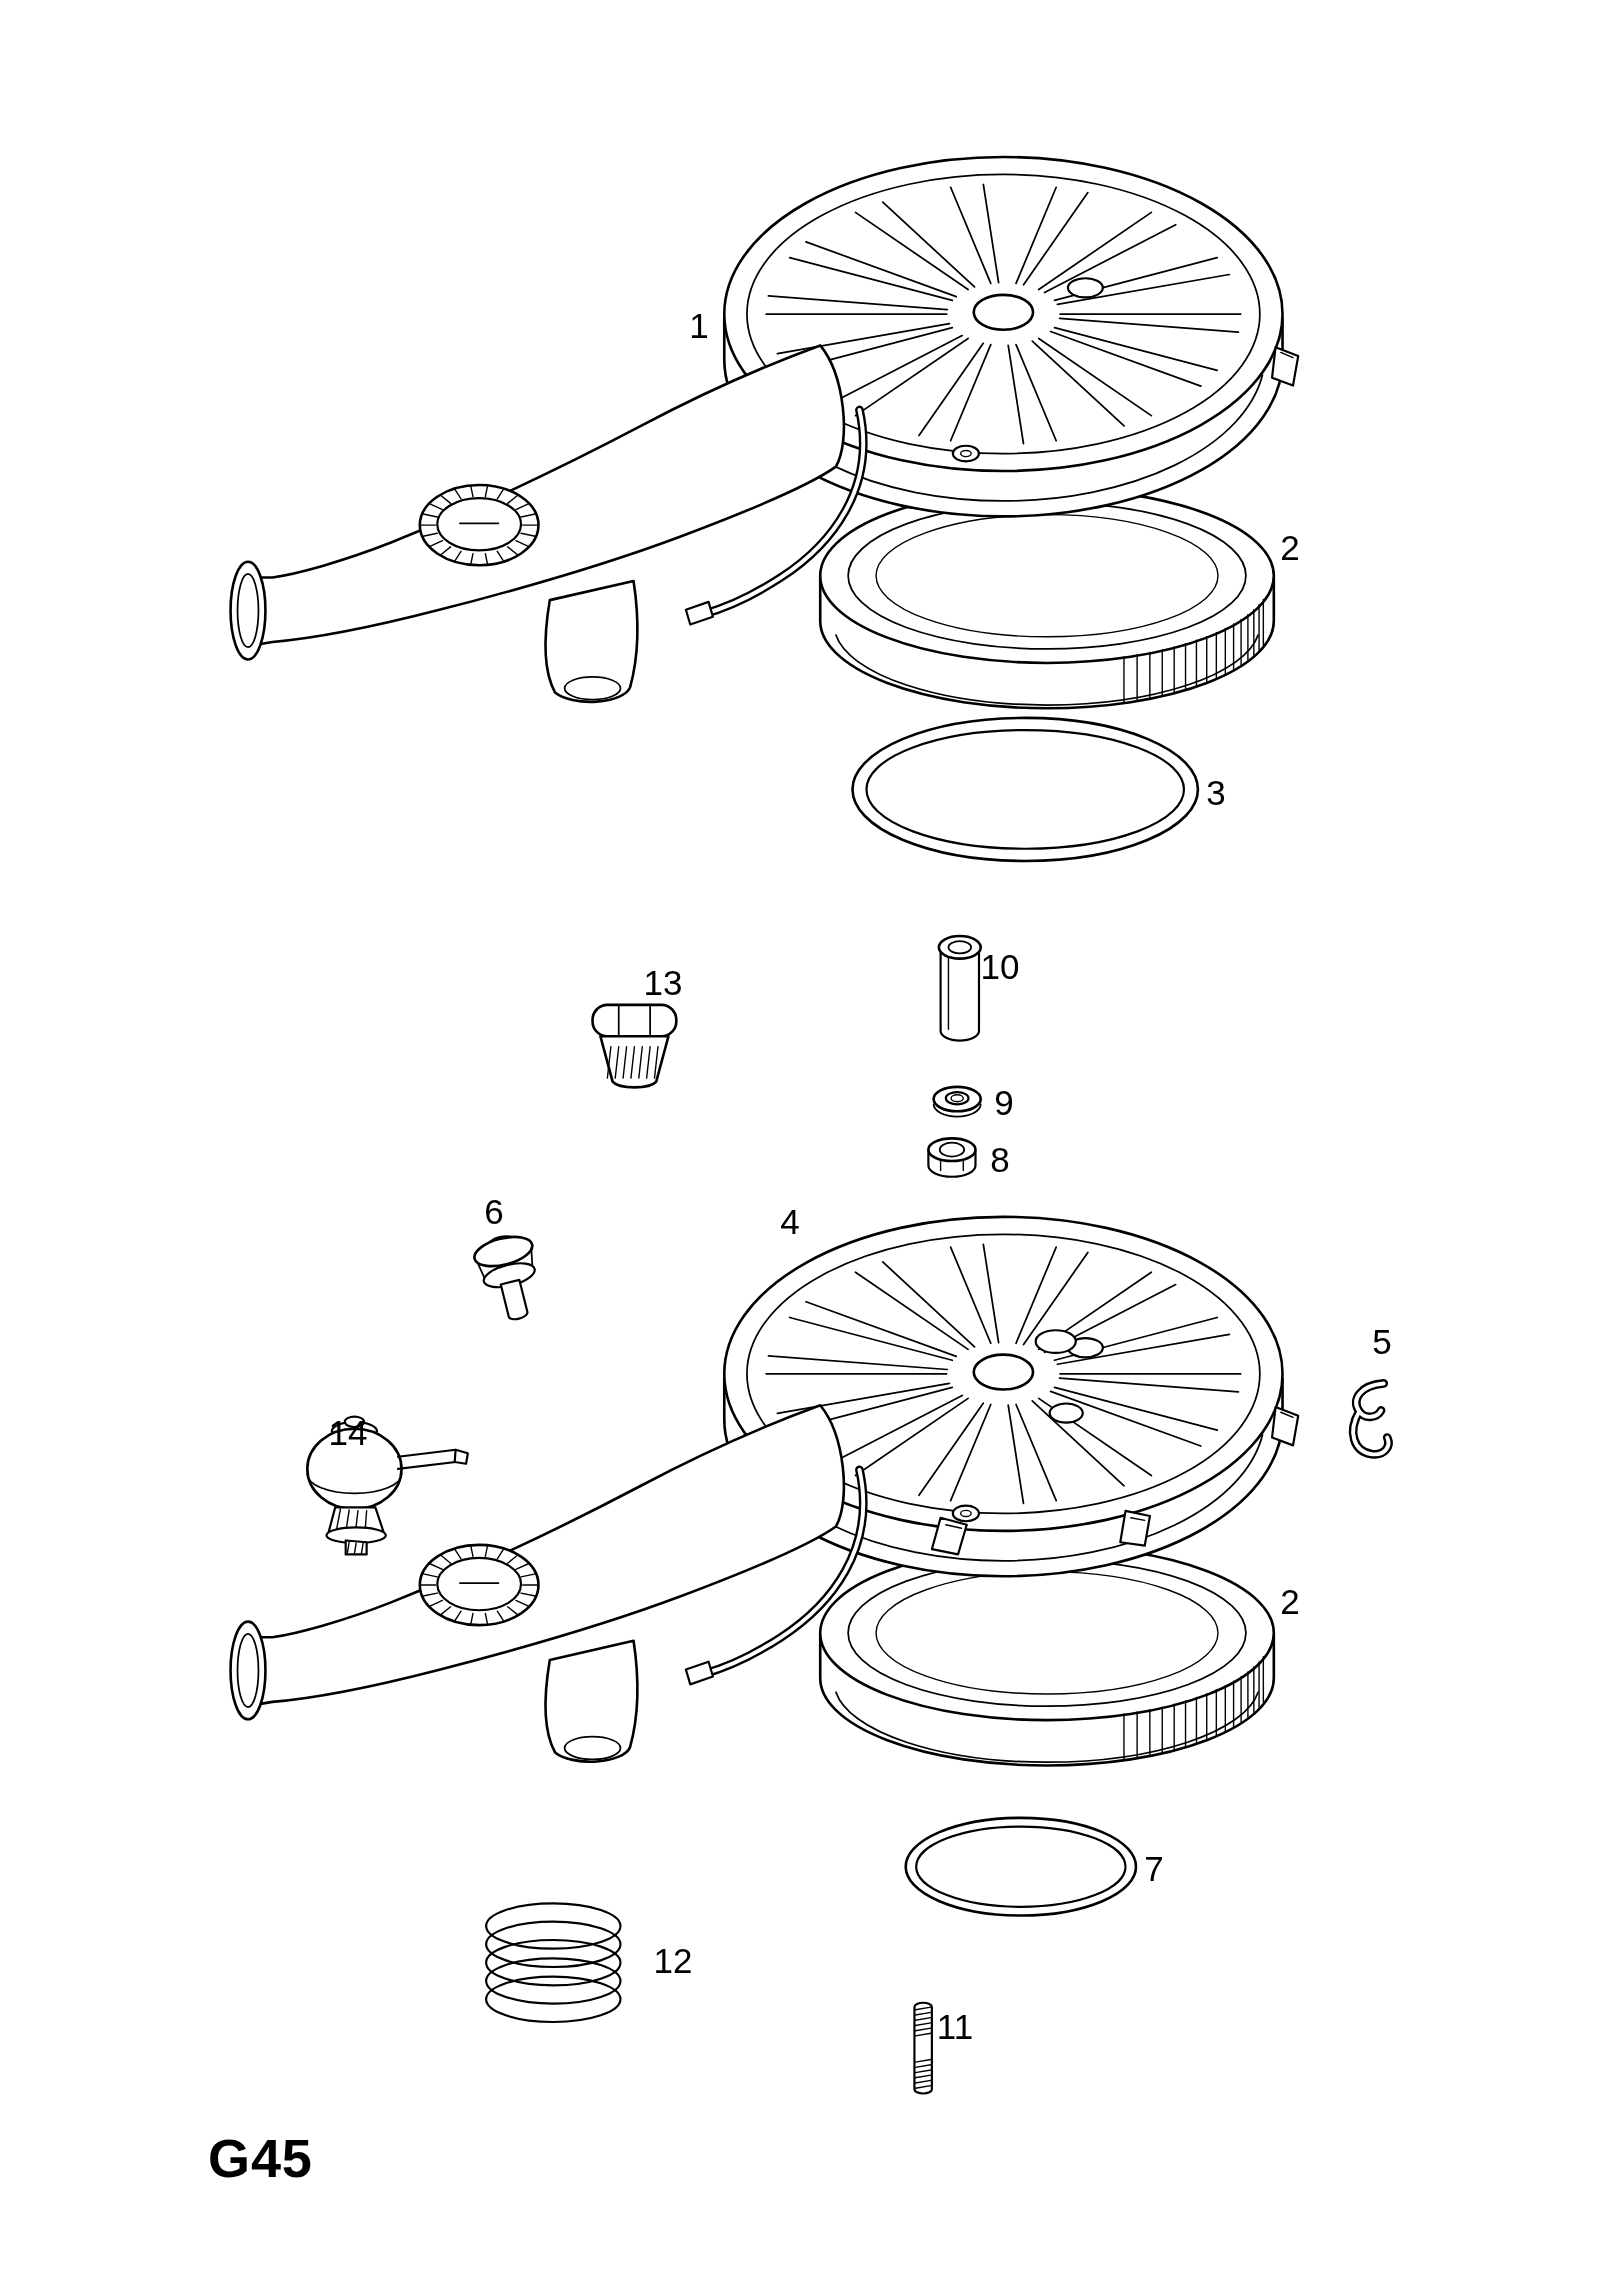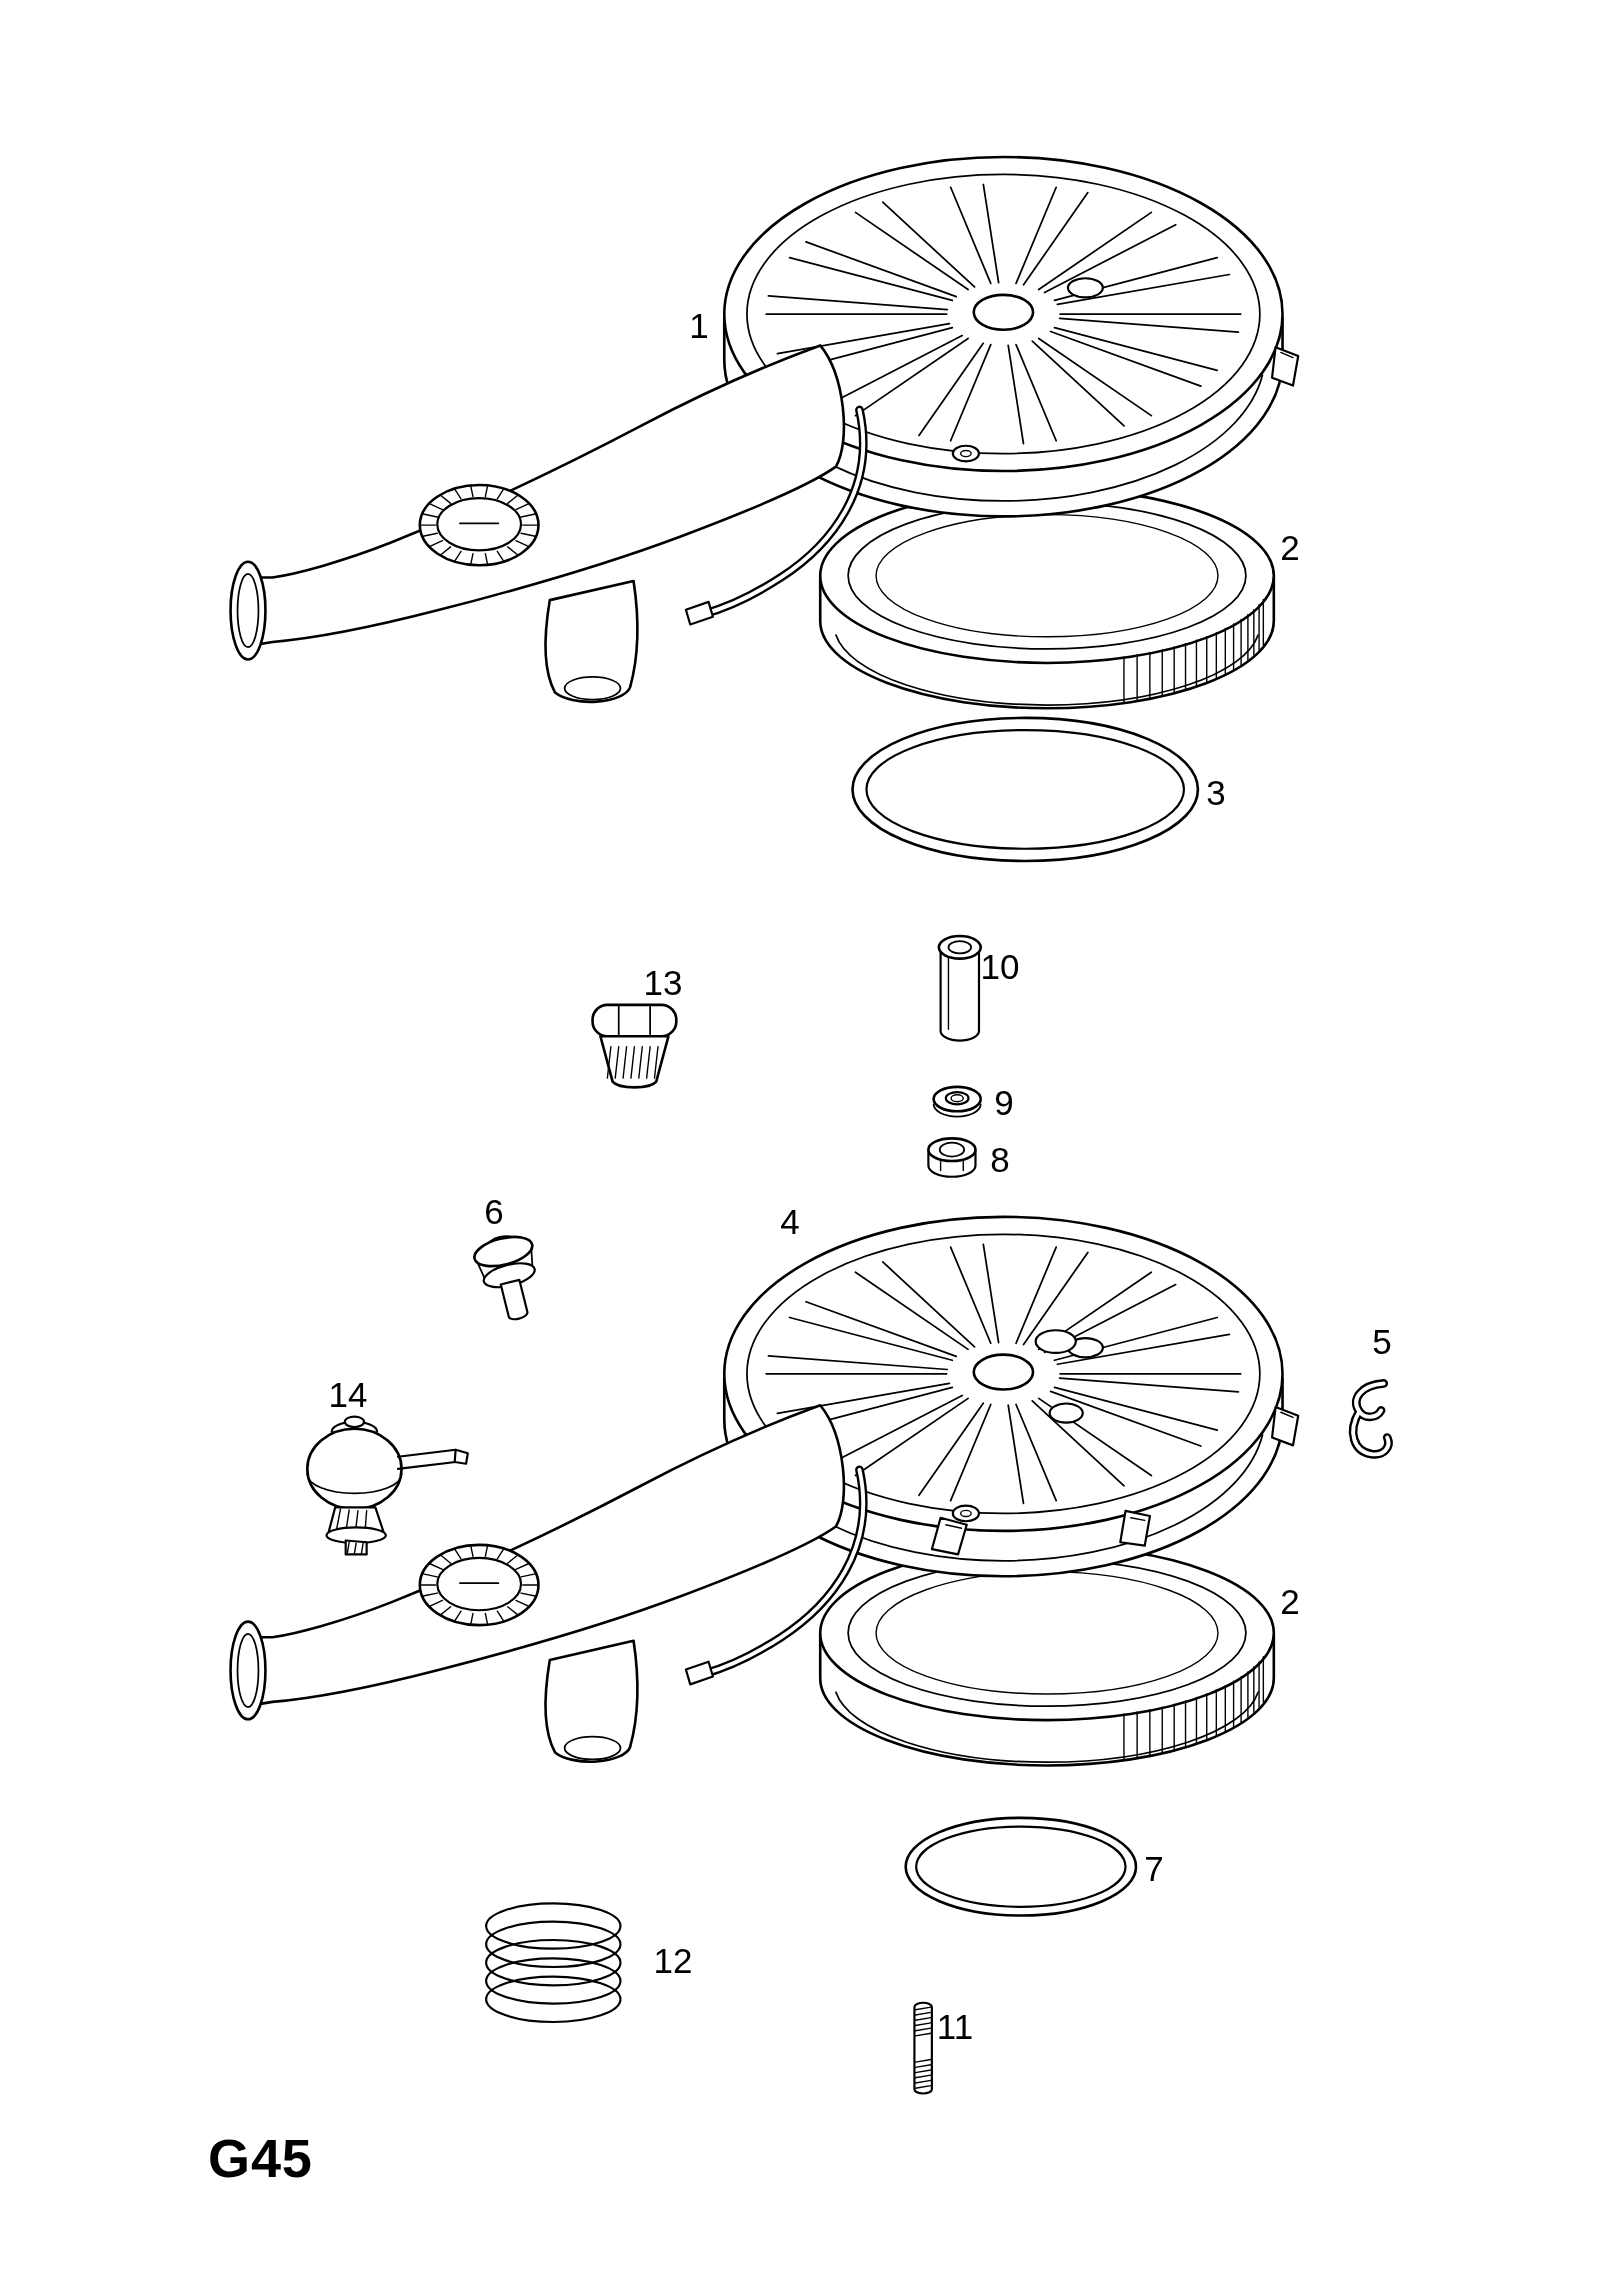--- a/index.html
+++ b/index.html
@@ -163,21 +163,21 @@
 
 <span class="callout" style="left: 699px; top: 325px;">1</span>
 <span class="callout" style="left: 1290px; top: 547px;">2</span>
 <span class="callout" style="left: 1216px; top: 792px;">3</span>
 <span class="callout" style="left: 623px; top: 982px; margin-left: 40px;">13</span>
 <span class="callout" style="left: 1000px; top: 966px;">10</span>
 <span class="callout" style="left: 1004px; top: 1102px;">9</span>
 <span class="callout" style="left: 1000px; top: 1159px;">8</span>
 <span class="callout" style="left: 494px; top: 1211px;">6</span>
 <span class="callout" style="left: 790px; top: 1221px;">4</span>
-<span class="callout" style="left: 348px; top: 1394px;">14</span>
+<span class="callout" style="left: 348px; top: 1432px;">14</span>
 <span class="callout" style="left: 1382px; top: 1341px;">5</span>
 <span class="callout" style="left: 1290px; top: 1601px;">2</span>
 <span class="callout" style="left: 1154px; top: 1868px;">7</span>
 <span class="callout" style="left: 649px; top: 1960px; margin-left: 24px;">12</span>
 <span class="callout" style="left: 955px; top: 2026px;">11</span>
 
 <div class="page-code">G45</div>
 
 </div>
 

